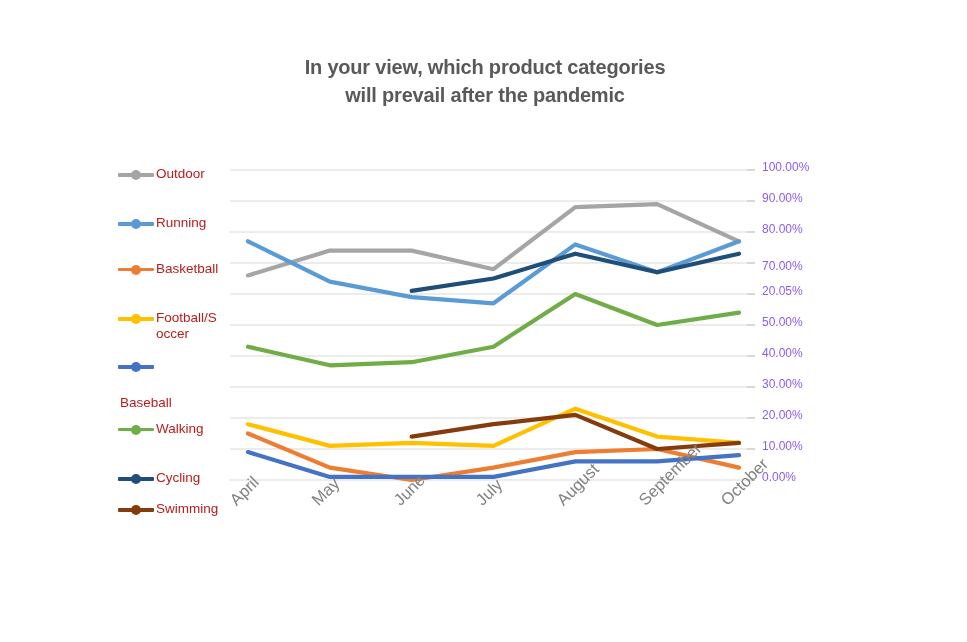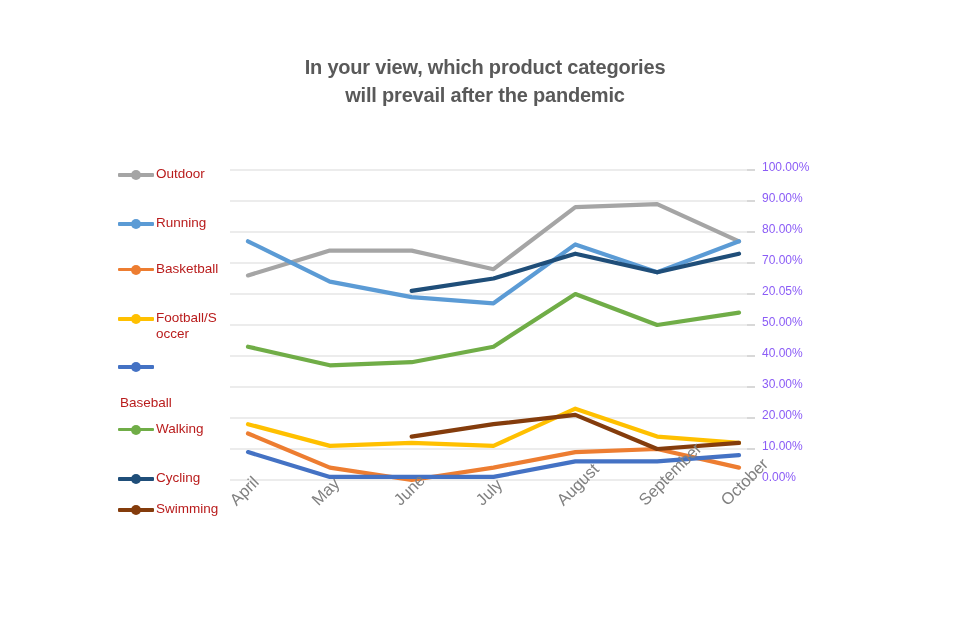--- a/index.html
+++ b/index.html
@@ -214,21 +214,21 @@
     </div>
 
   <div id="ytick-labels">
       <div class="ytick-label" style="top: 470px;">0.00%</div>
       <div class="ytick-label" style="top: 439px;">10.00%</div>
       <div class="ytick-label" style="top: 408px;">20.00%</div>
       <div class="ytick-label" style="top: 377px;">30.00%</div>
       <div class="ytick-label" style="top: 346px;">40.00%</div>
       <div class="ytick-label" style="top: 315px;">50.00%</div>
       <div class="ytick-label" style="top: 284px;">20.05%</div>
-      <div class="ytick-label" style="top: 253px;">70.00%</div>
+      <div class="ytick-label" style="top: 259px;">70.00%</div>
       <div class="ytick-label" style="top: 222px;">80.00%</div>
       <div class="ytick-label" style="top: 191px;">90.00%</div>
       <div class="ytick-label" style="top: 160px;">100.00%</div>
     </div>
   <div id="xtick-labels">
       <div class="xtick-label" style="left: 226px; top: 496px;">April</div>
       <div class="xtick-label" style="left: 307.833px; top: 496px;">May</div>
       <div class="xtick-label" style="left: 389.667px; top: 496px;">June</div>
       <div class="xtick-label" style="left: 471.5px; top: 496px;">July</div>
       <div class="xtick-label" style="left: 553.333px; top: 496px;">August</div>

